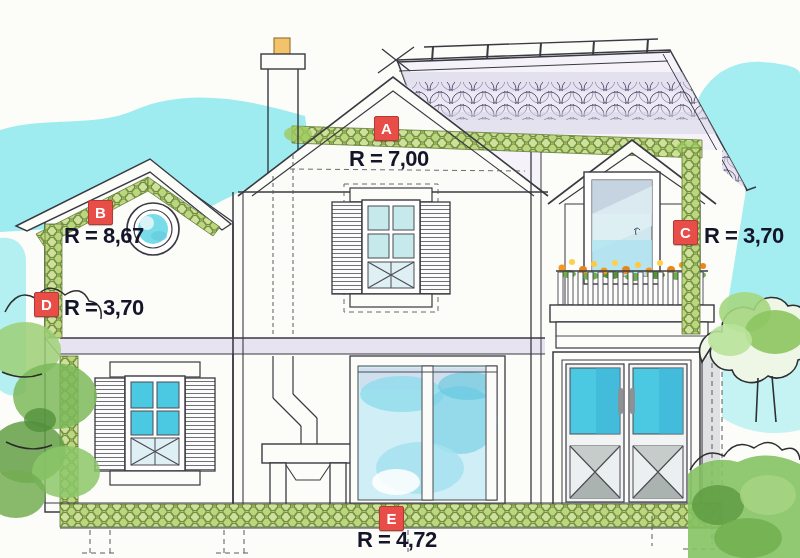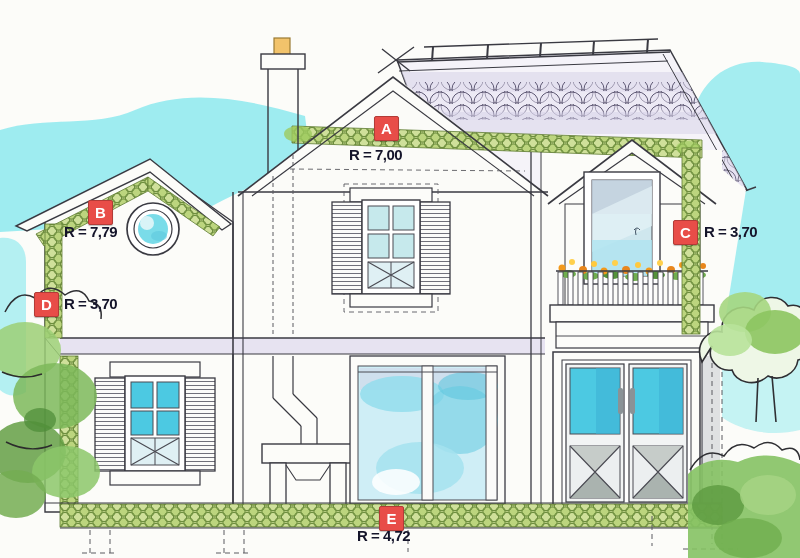--- a/index.html
+++ b/index.html
@@ -8,21 +8,21 @@
     --text:#14142a; --line:#3a3a42; --foliage:#8cc76a;
   }
   html,body{margin:0;padding:0;background:#fff;}
   #stage{position:relative;width:800px;height:558px;background:#fcfcf9;overflow:hidden;
          font-family:"Liberation Sans",sans-serif;}
   #stage svg{position:absolute;left:0;top:0;}
   .badge{position:absolute;width:25px;height:25px;background:var(--badge);
          border:1px solid #b23b37;border-radius:2px;color:#fff;font-weight:bold;
          font-size:15px;line-height:24px;text-align:center;box-sizing:border-box;
          box-shadow:0 1px 1px rgba(0,0,0,.25);}
-  .rvalue{position:absolute;color:var(--text);font-weight:bold;font-size:15px;
+  .rvalue{position:absolute;color:var(--text);font-weight:bold;font-size:22px;
           letter-spacing:-0.5px;white-space:nowrap;}
 </style>
 </head>
 <body>
 
 <div id="stage">
 <svg width="800" height="558" viewBox="0 0 800 558">
   <defs>
     <pattern id="insul" width="13" height="11" patternUnits="userSpaceOnUse">
       <rect width="13" height="11" style="fill:var(--insulation)"></rect>
@@ -329,21 +329,21 @@
     <ellipse cx="718" cy="505" rx="26" ry="20" fill="#5d9a40" opacity="0.8"></ellipse>
     <ellipse cx="768" cy="495" rx="28" ry="20" fill="#a8d584" opacity="0.8"></ellipse>
     <ellipse cx="748" cy="538" rx="34" ry="20" fill="#6fae4e" opacity="0.8"></ellipse>
   </g>
 </svg>
 
 <div class="badge" style="left:374px;top:116px">A</div>
 <div class="rvalue" style="left:349px;top:146px">R = 7,00</div>
 
 <div class="badge" style="left:88px;top:200px">B</div>
-<div class="rvalue" style="left:64px;top:223px">R = 7,79</div>
+<div class="rvalue" style="left:64px;top:223px">R = 8,67</div>
 
 <div class="badge" style="left:673px;top:220px">C</div>
 <div class="rvalue" style="left:704px;top:223px">R = 3,70</div>
 
 <div class="badge" style="left:34px;top:292px">D</div>
 <div class="rvalue" style="left:64px;top:295px">R = 3,70</div>
 
 <div class="badge" style="left:379px;top:506px">E</div>
 <div class="rvalue" style="left:357px;top:527px">R = 4,72</div>
 </div>

